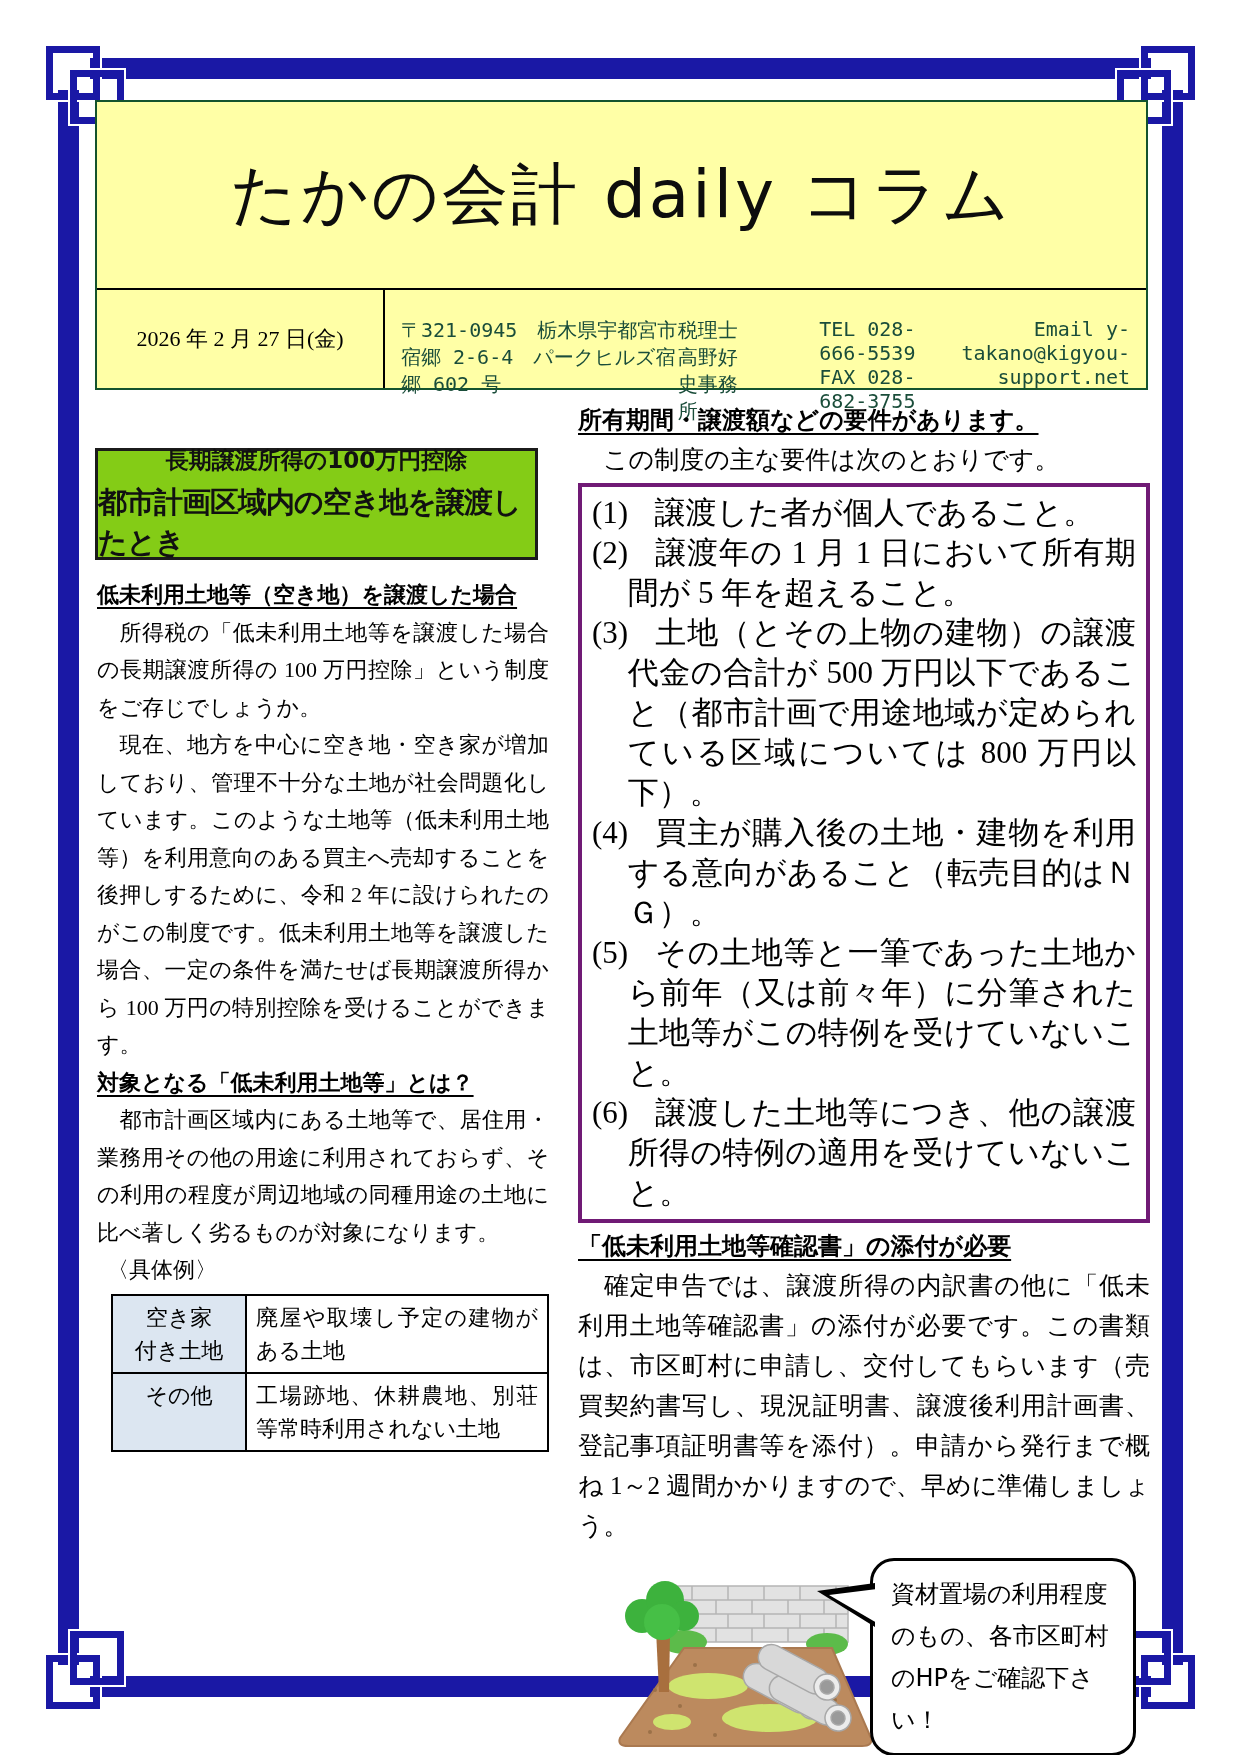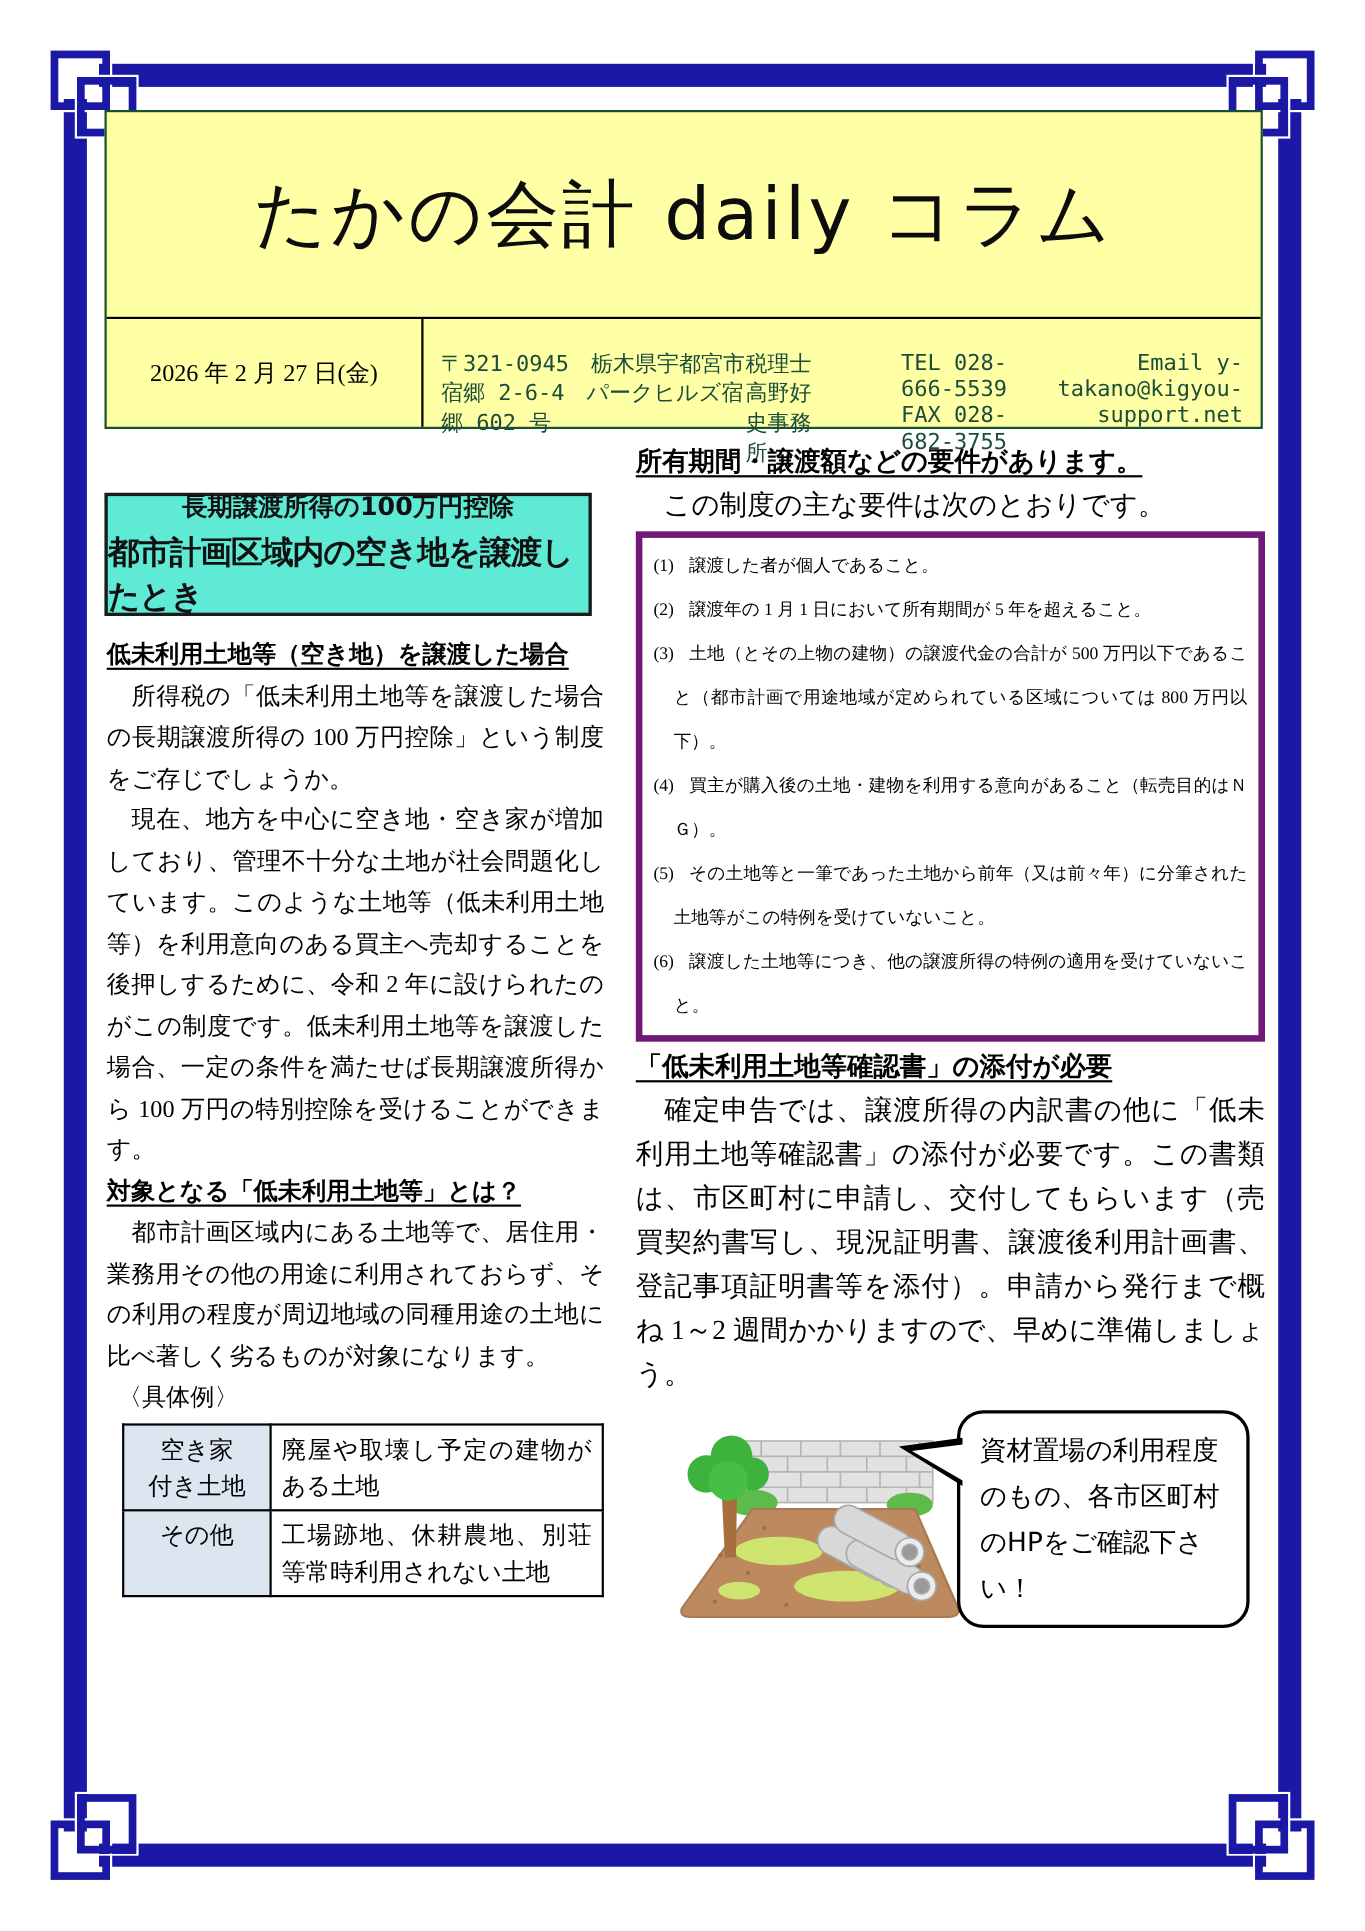--- a/index.html
+++ b/index.html
@@ -28,41 +28,41 @@
                font-family:"Liberation Serif","DejaVu Serif",serif; font-size:22px; box-sizing:border-box; }
   .info-cell { flex:1; padding:5px 12px 6px 16px; display:flex; flex-direction:row; justify-content:space-between;
                font-family:"DejaVu Sans Mono","DejaVu Sans",monospace; font-size:20px; color:#1a4d3a; box-sizing:border-box;margin-top:22px; }
   .info-row2 { display:flex; }
   .info-office { }
   .info-telfax { margin-left:70px; }
   .info-email { text-align:right; padding-right:4px; }
 
   
   .headline { position:absolute; left:95px; top:448px; width:443px; height:112px; box-sizing:border-box;
-              background:#5eead4; border:3px solid #1b1b1b; display:flex; flex-direction:column;
+              background:#84cc16; border:3px solid #1b1b1b; display:flex; flex-direction:column;
               align-items:center; justify-content:center; gap:7px;
               font-family:"DejaVu Sans","Liberation Sans",sans-serif; font-weight:bold; color:#111; }
   .headline .l1 { font-size:23px; }
   .headline .l2 { font-size:29px; letter-spacing:-1px; }
 
   
   .col-left  { position:absolute; left:97px;  top:576px; width:452px; font-size:22px; line-height:37.5px; text-align:justify; }
   .col-right { position:absolute; left:578px; top:400px; width:572px; font-size:25px; line-height:40px; text-align:justify; }
   .sec-head { font-weight:bold; text-decoration:underline; text-underline-offset:5px; }
   .col-right .sec-head { font-size:24px; }
   p.body { margin:0; }
 
   
   .examples-label { margin-left:10px; }
   table.ex { border-collapse:collapse; margin:5px 0 0 14px; width:438px; font-size:22px; }
   table.ex td { border:2px solid #000; vertical-align:top; padding:5px 9px; line-height:33px; }
   td.lbl { width:114px; background:#dce6f1; text-align:center; white-space:pre-line; padding-left:2px; padding-right:2px; }
 
   
-  .req-box { border:6px solid #701a75; box-sizing:border-box; padding:6px 10px; margin:3px 0; font-size:16px; }
+  .req-box { border:4px solid #701a75; box-sizing:border-box; padding:6px 10px; margin:3px 0; font-size:31px; }
   .req { padding-left:1.15em; text-indent:-1.15em; }
   .req .rnum { margin-right:0.85em; }
 
   
   .bottom-art { position:relative; height:265px; margin-top:10px; }
   .lot-svg { position:absolute; left:2px; top:14px; }
   .bubble { position:absolute; left:292px; top:2px; width:266px; box-sizing:border-box; background:#fff;
             border:3px solid #000; border-radius:24px; padding:12px 16px 12px 18px;
             font-family:"DejaVu Sans","Liberation Sans",sans-serif; font-size:24px; line-height:42px; text-align:left; }
   .bubble::before { content:""; position:absolute; left:-56px; top:22px; width:0; height:0;

